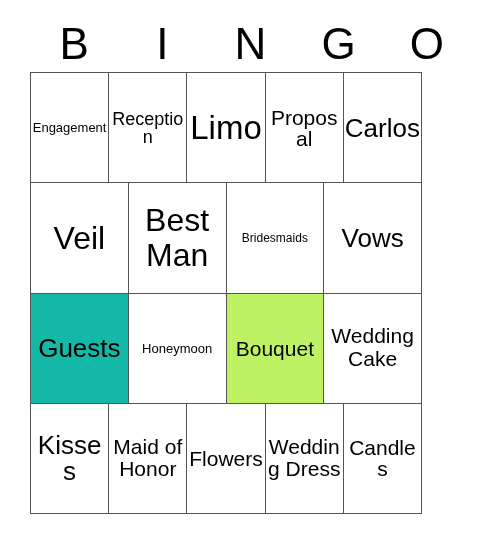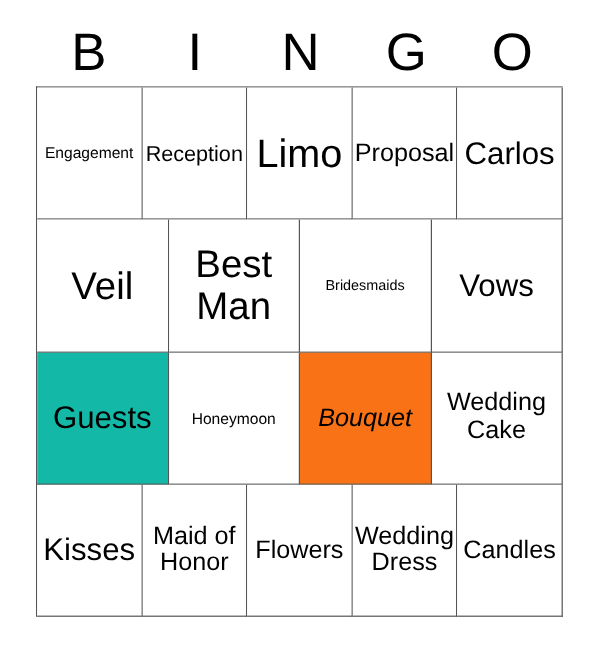--- a/index.html
+++ b/index.html
@@ -42,21 +42,21 @@
     letter-spacing: 0;
     color: #000000;
     user-select: none;
   }
 
   
   #bingo-grid {
     position: absolute;
     left: 30px;
     top: 72px;
-    width: 439px;
+    width: 392px;
     height: 442px;
     border-top: 1px solid #555555;
     border-left: 1px solid #555555;
     box-sizing: border-box;
     display: flex;
     flex-direction: column;
   }
   .bingo-row {
     flex: 1 1 0;
     display: flex;
@@ -147,21 +147,21 @@
     </div>
 
 
     <div class="bingo-row">
       <div class="bingo-cell" style="border-right-color: rgb(85, 85, 85); border-bottom-color: rgb(85, 85, 85); background: #14b8a6;">
           <span class="cell-text fs-2xl">Guests</span>
         </div>
       <div class="bingo-cell" style="border-right-color: rgb(85, 85, 85); border-bottom-color: rgb(85, 85, 85); background: rgb(255, 255, 255);">
           <span class="cell-text fs-sm">Honeymoon</span>
         </div>
-      <div class="bingo-cell" style="border-right-color: rgb(85, 85, 85); border-bottom-color: rgb(85, 85, 85); background: #f97316; font-style: italic;">
+      <div class="bingo-cell" style="border-right-color: rgb(85, 85, 85); border-bottom-color: rgb(85, 85, 85); background: #bef264;">
           <span class="cell-text fs-lg">Bouquet</span>
         </div>
       <div class="bingo-cell" style="border-right-color: rgb(85, 85, 85); border-bottom-color: rgb(85, 85, 85); background: rgb(255, 255, 255);">
           <span class="cell-text fs-lg two-line">Wedding Cake</span>
         </div>
     </div>
 
     <div class="bingo-row">
       <div class="bingo-cell" style="border-right-color: rgb(85, 85, 85); border-bottom-color: rgb(85, 85, 85); background: rgb(255, 255, 255);">
           <span class="cell-text fs-2xl">Kisses</span>

